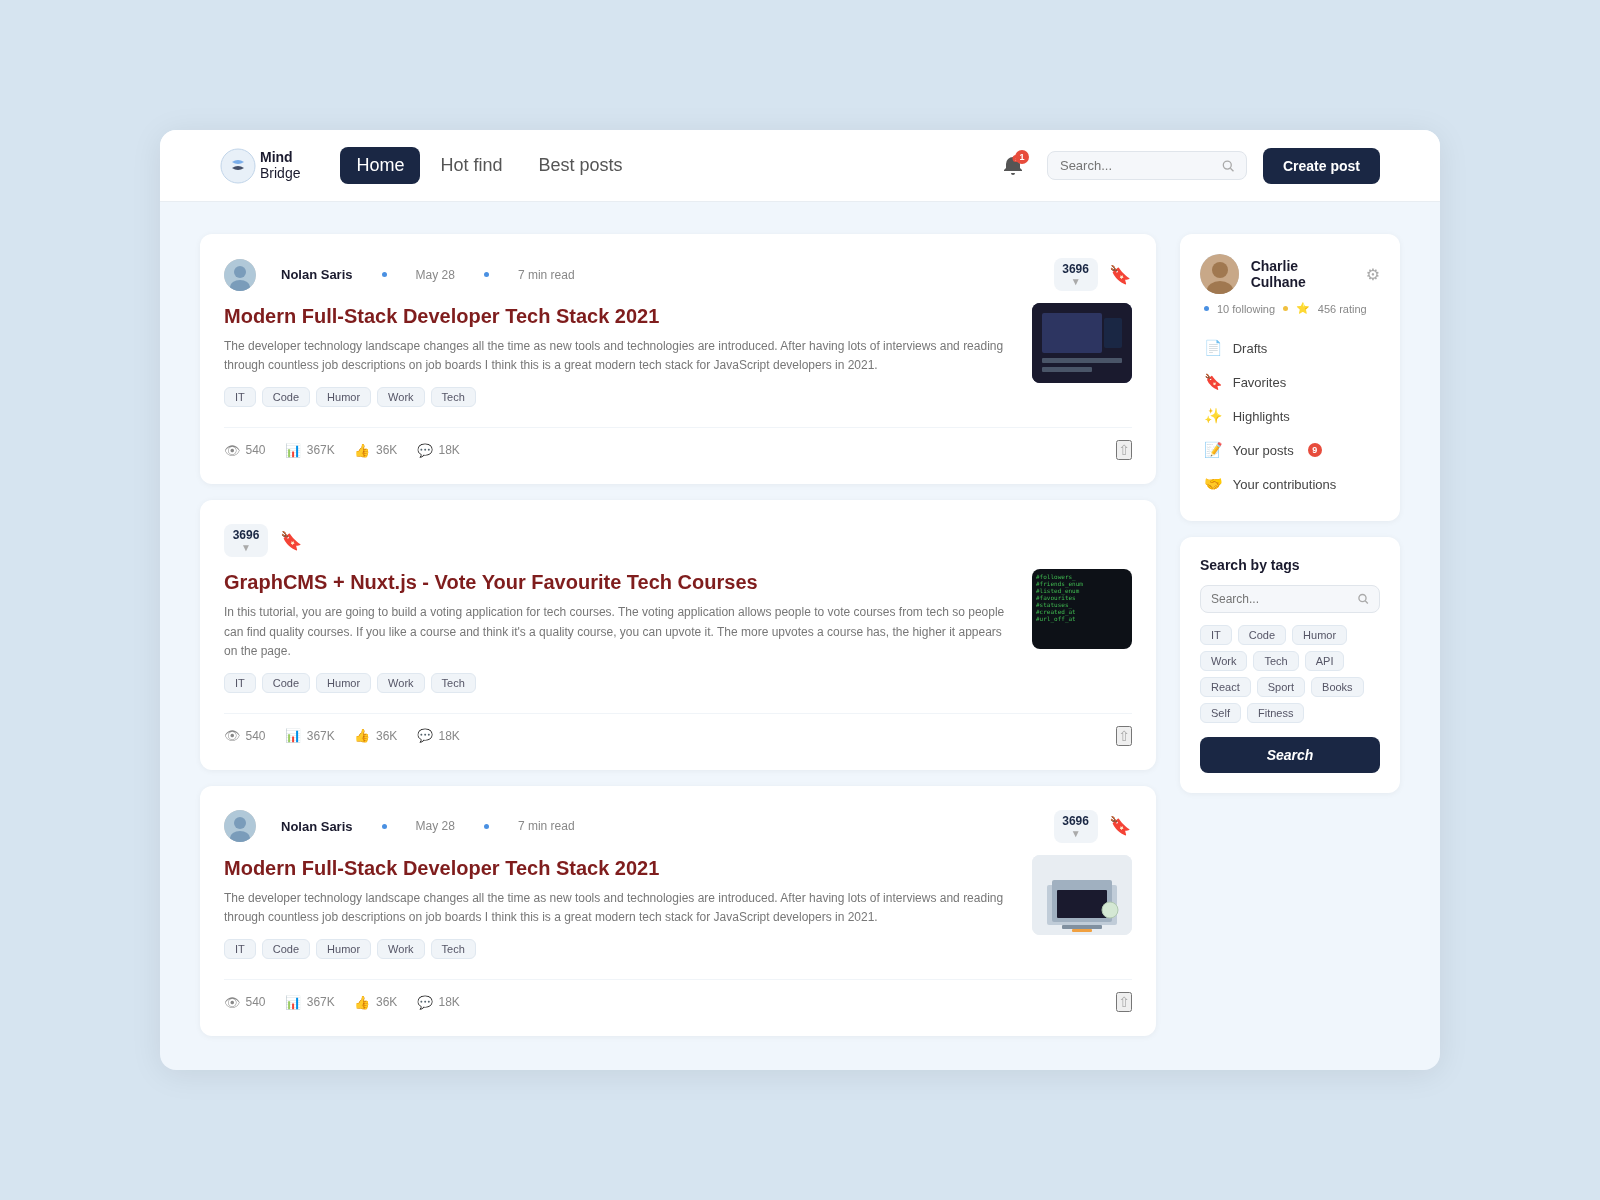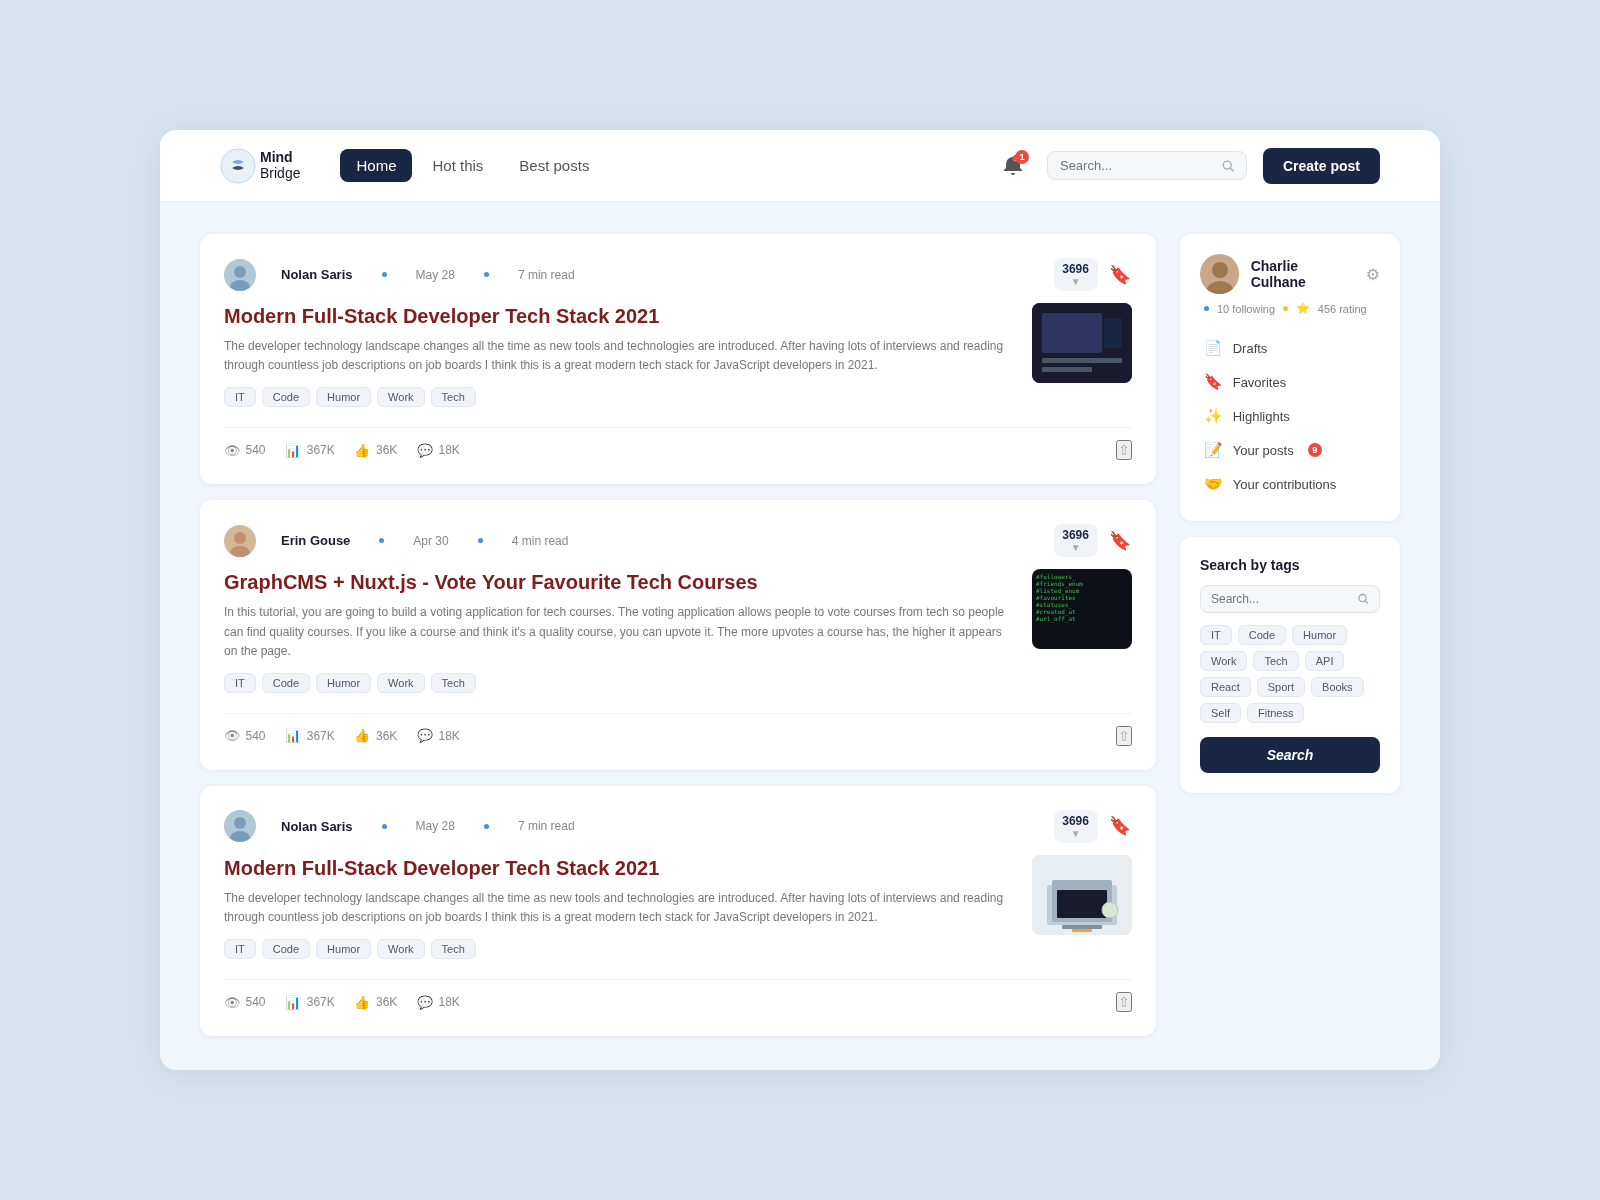--- a/index.html
+++ b/index.html
@@ -53,21 +53,21 @@
     .logo-text .line2 { font-size: 14px; font-weight: 400; color: #1a1a2e; }
     .nav-links {
       display: flex;
       align-items: center;
       gap: 4px;
       flex: 1;
     }
     .nav-link {
       padding: 8px 16px;
       border-radius: 8px;
-      font-size: 15px;
+      font-size: 18px;
       font-weight: 500;
       color: #555;
       cursor: pointer;
       text-decoration: none;
     }
     .nav-link.active {
       background: #1a2744;
       color: #fff;
     }
     .nav-right {
@@ -438,21 +438,21 @@
         <path d="M12 14 Q18 10 24 14 Q18 18 12 14Z" fill="#4a90e2" opacity="0.7"></path>
         <path d="M12 20 Q18 16 24 20 Q18 24 12 20Z" fill="#1a2744" opacity="0.8"></path>
       </svg>
       <div class="logo-text">
         <div class="line1">Mind</div>
         <div class="line2">Bridge</div>
       </div>
     </div>
     <div class="nav-links">
       <a class="nav-link active">Home</a>
-      <a class="nav-link">Hot this</a>
+      <a class="nav-link">Hot find</a>
       <a class="nav-link">Best posts</a>
     </div>
     <div class="nav-right">
       <div class="notif-btn">
         <svg width="22" height="22" viewBox="0 0 22 22">
           <path d="M11 2a7 7 0 0 0-7 7v4l-2 2v1h18v-1l-2-2V9a7 7 0 0 0-7-7z" fill="#555" stroke="none"></path>
           <circle cx="14" cy="3.5" r="3.5" fill="#e74c3c"></circle>
           <text x="14" y="5.5" text-anchor="middle" font-size="4" fill="white" font-weight="bold">1</text>
           <path d="M9 18a2 2 0 0 0 4 0" fill="#555"></path>
         </svg>
@@ -535,34 +535,20 @@
           <div class="stat-item">
             <span class="stat-icon">💬</span>
             <span>18K</span>
           </div>
           <button class="share-icon">⇧</button>
         </div>
       </div>
 
       <div class="post-card">
         <div class="post-header">
-          <div class="post-author">
-            <div class="avatar">
-              <svg width="32" height="32" viewBox="0 0 32 32">
-                  <circle cx="16" cy="16" r="16" fill="#d4b896"></circle>
-                  <circle cx="16" cy="13" r="6" fill="#c09070"></circle>
-                  <ellipse cx="16" cy="28" rx="10" ry="7" fill="#c09070"></ellipse>
-                </svg>
-            </div>
-            <span class="author-name">Erin Gouse</span>
-            <span class="dot"></span>
-            <span class="post-meta">Apr 30</span>
-            <span class="dot"></span>
-            <span class="post-meta">4 min read</span>
-          </div>
           <div class="post-actions-top">
             <div class="vote-count">
               <span>3696</span>
               <span class="vote-arrow">▼</span>
             </div>
             <button class="bookmark-btn">🔖</button>
           </div>
         </div>
         <div class="post-body">
           <div class="post-text">

